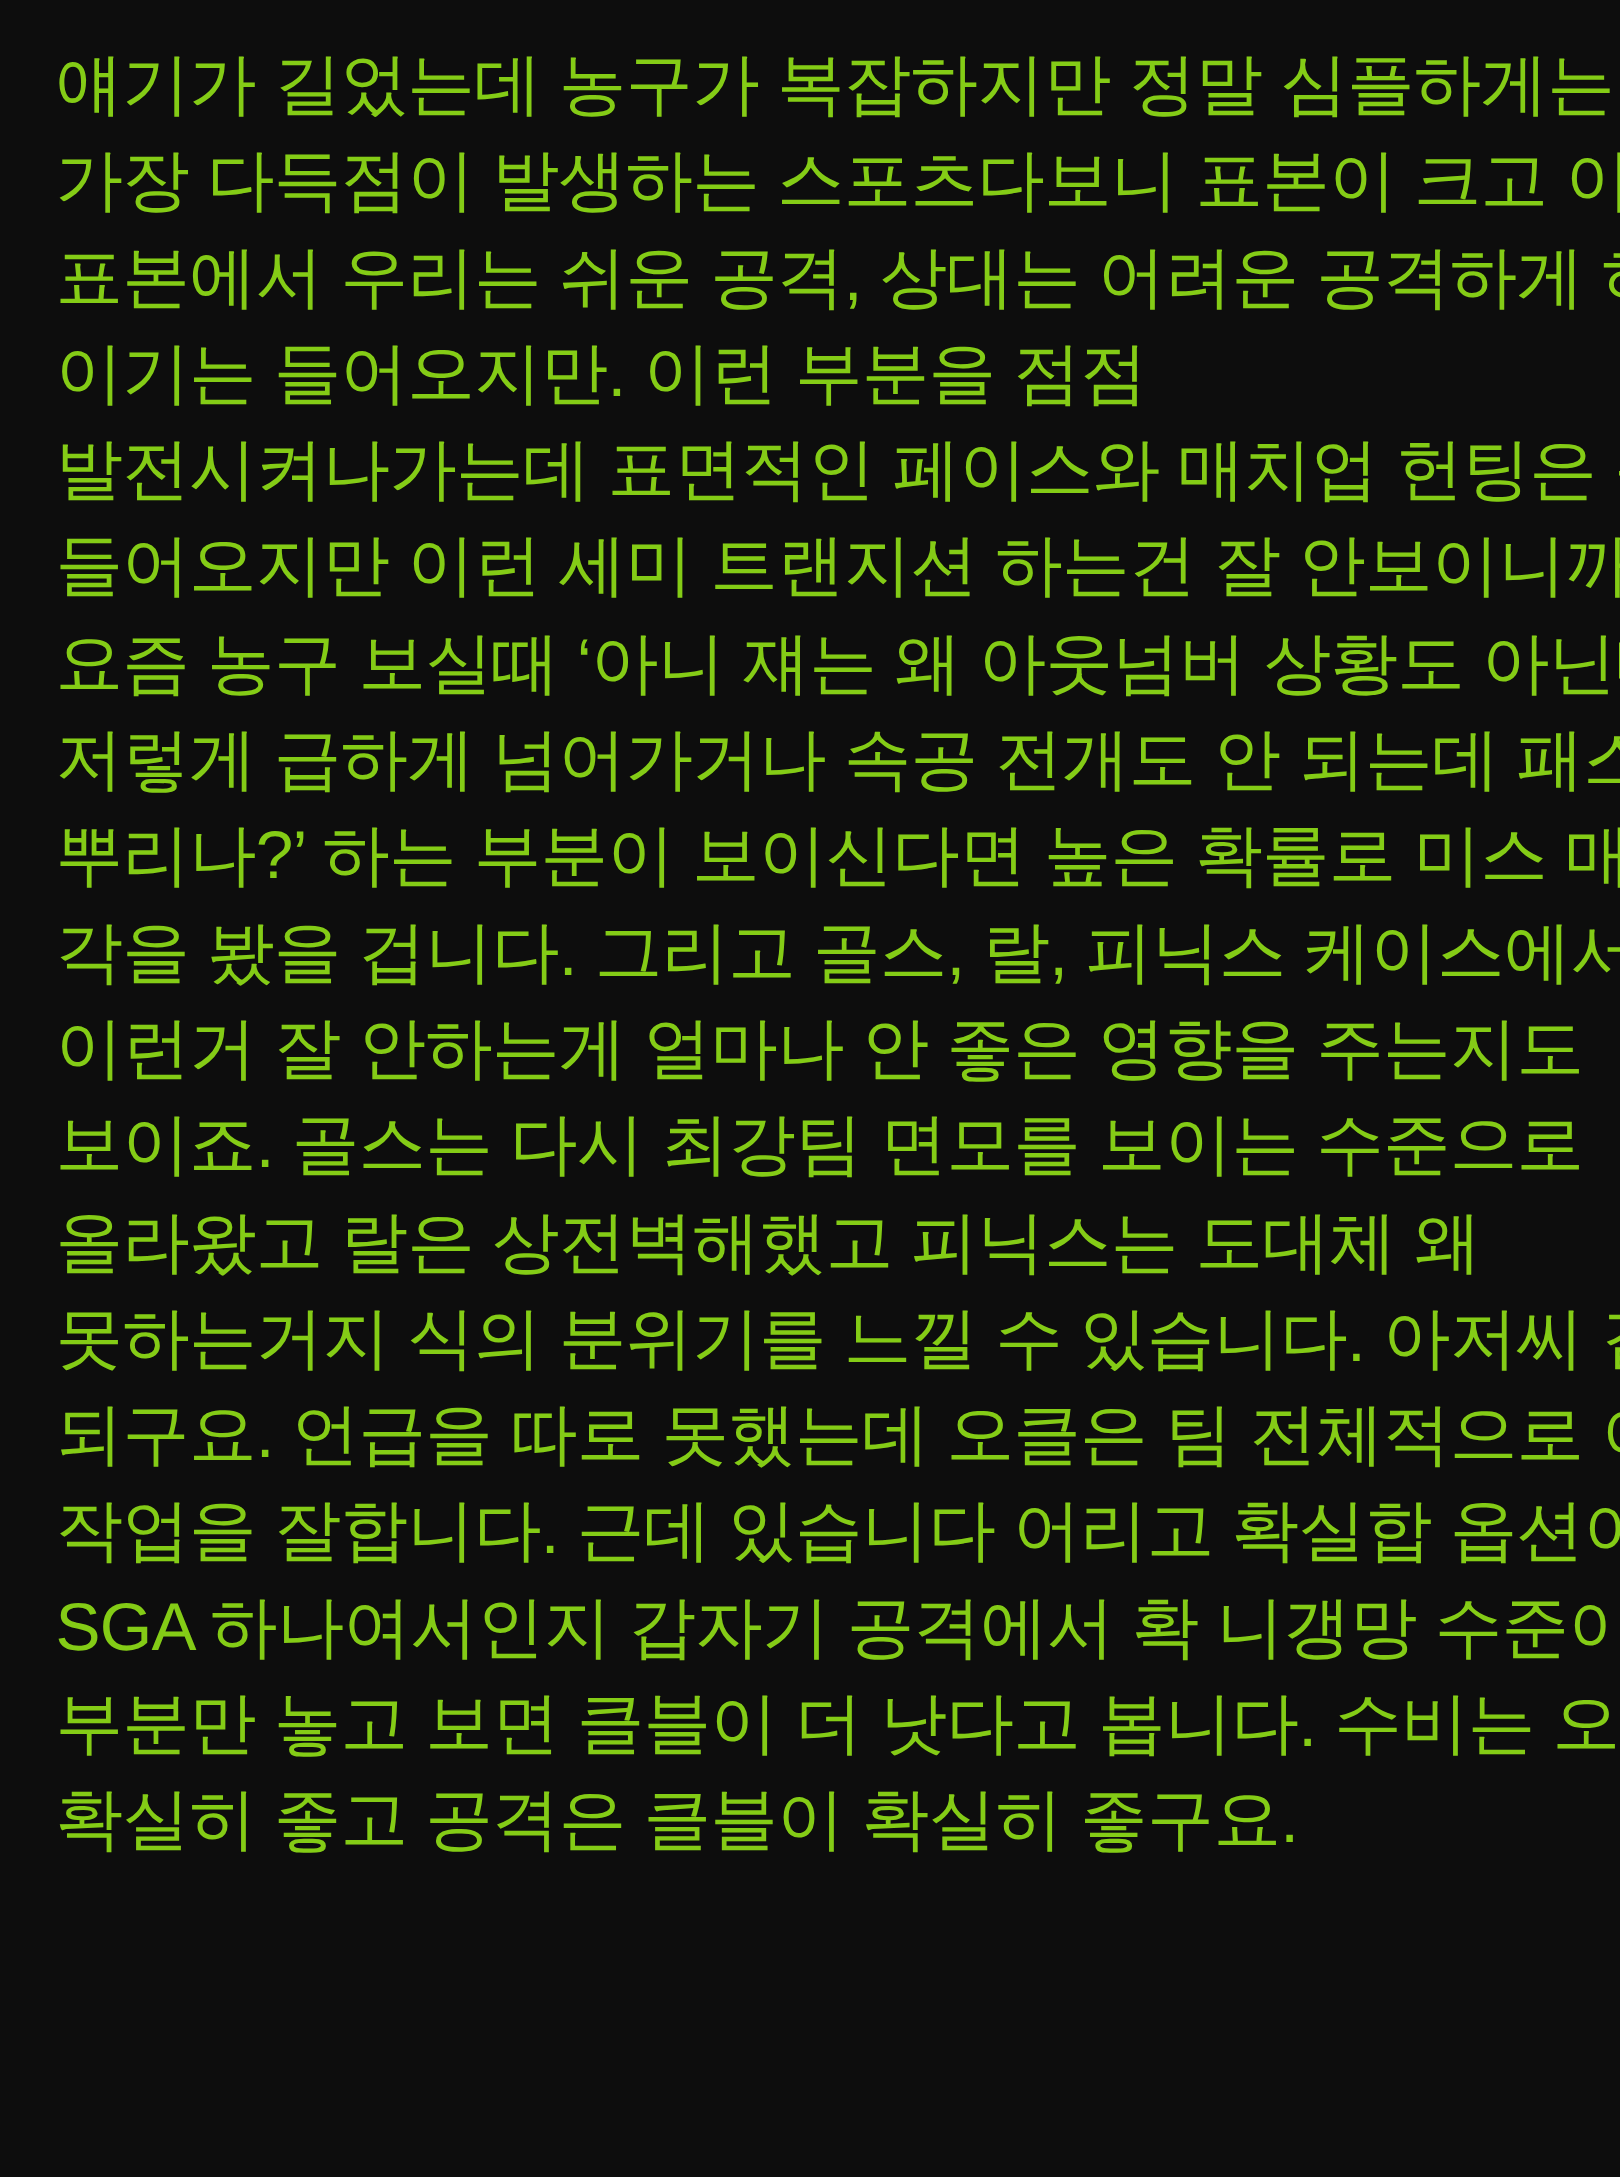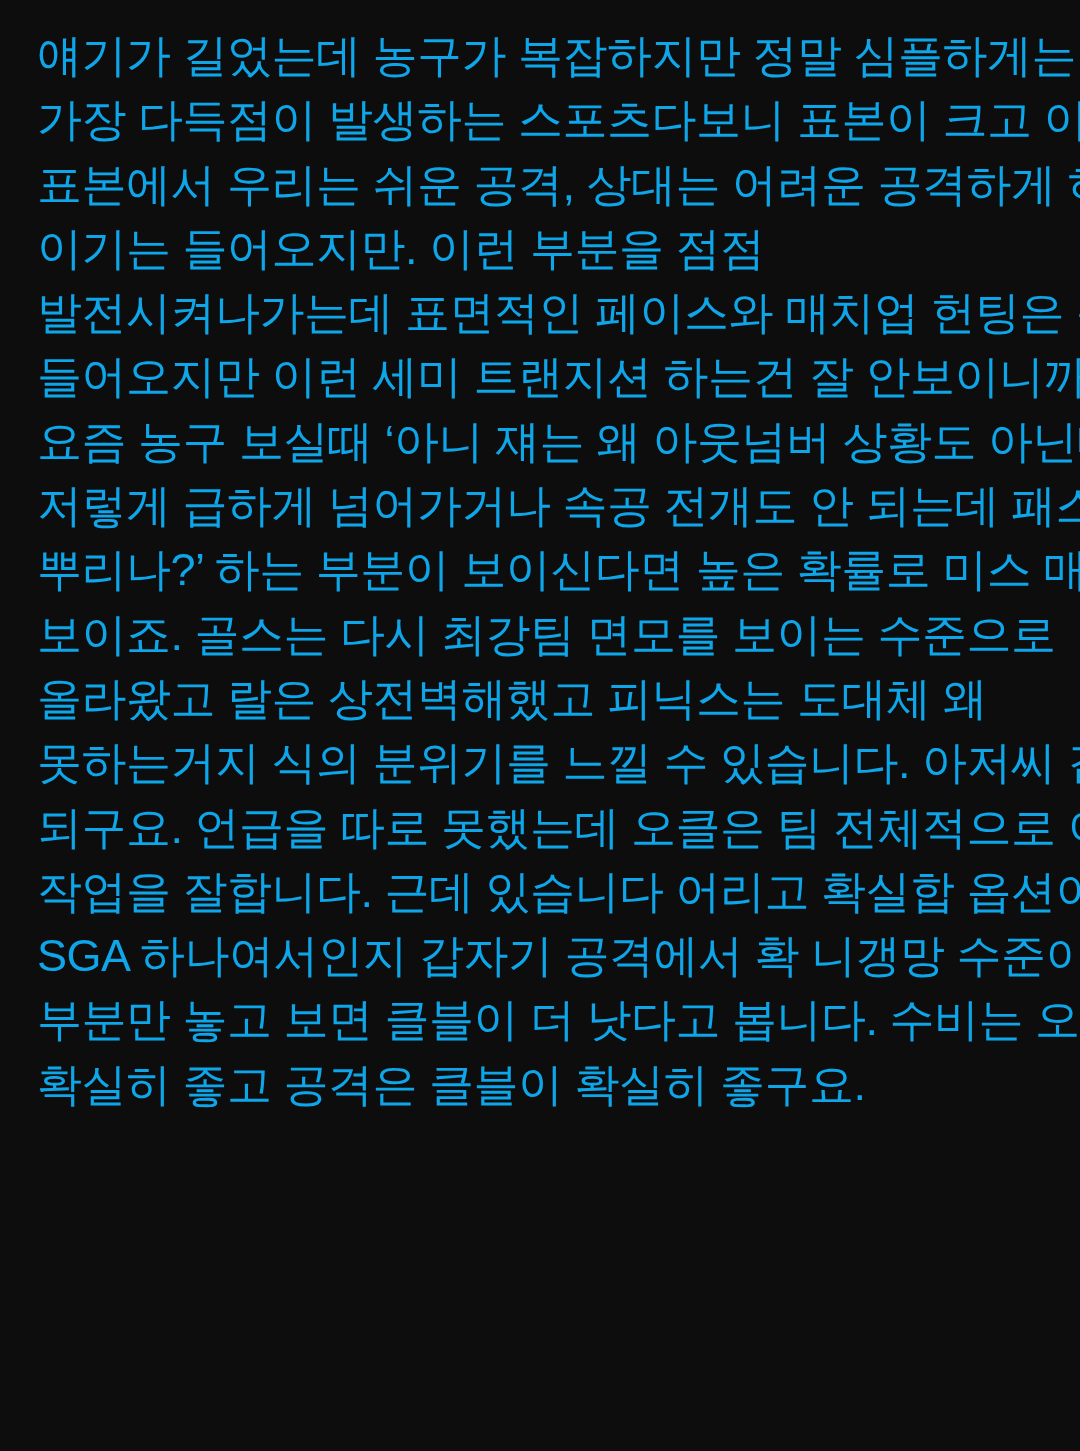--- a/index.html
+++ b/index.html
@@ -14,21 +14,21 @@
     background: #0d0d0d;
     overflow: hidden;
   }
   .text-block {
     position: absolute;
     top: 24px;
     left: 37px;
     right: 14px;
   }
   .text-line {
-    color: #0ea5e9;
+    color: #84cc16;
     font-size: 45px;
     line-height: 64.3px;
     font-weight: 500;
     letter-spacing: -0.5px;
     white-space: nowrap;
   }
 </style>
 </head>
 <body>
 
@@ -36,20 +36,22 @@
   <div class="text-block">
     <div class="text-line">얘기가 길었는데 농구가 복잡하지만 정말 심플하게는</div>
     <div class="text-line">가장 다득점이 발생하는 스포츠다보니 표본이 크고 이 큰</div>
     <div class="text-line">표본에서 우리는 쉬운 공격, 상대는 어려운 공격하게 하면</div>
     <div class="text-line">이기는 들어오지만. 이런 부분을 점점</div>
     <div class="text-line">발전시켜나가는데 표면적인 페이스와 매치업 헌팅은 눈에</div>
     <div class="text-line">들어오지만 이런 세미 트랜지션 하는건 잘 안보이니까요.</div>
     <div class="text-line">요즘 농구 보실때 ‘아니 쟤는 왜 아웃넘버 상황도 아닌데</div>
     <div class="text-line">저렇게 급하게 넘어가거나 속공 전개도 안 되는데 패스를</div>
     <div class="text-line">뿌리나?’ 하는 부분이 보이신다면 높은 확률로 미스 매치</div>
+    <div class="text-line">각을 봤을 겁니다. 그리고 골스, 랄, 피닉스 케이스에서</div>
+    <div class="text-line">이런거 잘 안하는게 얼마나 안 좋은 영향을 주는지도</div>
     <div class="text-line">보이죠. 골스는 다시 최강팀 면모를 보이는 수준으로</div>
     <div class="text-line">올라왔고 랄은 상전벽해했고 피닉스는 도대체 왜</div>
     <div class="text-line">못하는거지 식의 분위기를 느낄 수 있습니다. 아저씨 같은</div>
     <div class="text-line">되구요. 언급을 따로 못했는데 오클은 팀 전체적으로 이</div>
     <div class="text-line">작업을 잘합니다. 근데 있습니다 어리고 확실합 옵션이</div>
     <div class="text-line">SGA 하나여서인지 갑자기 공격에서 확 니갱망 수준이</div>
     <div class="text-line">부분만 놓고 보면 클블이 더 낫다고 봅니다. 수비는 오클이</div>
     <div class="text-line">확실히 좋고 공격은 클블이 확실히 좋구요.</div>
   </div>
 </div>

